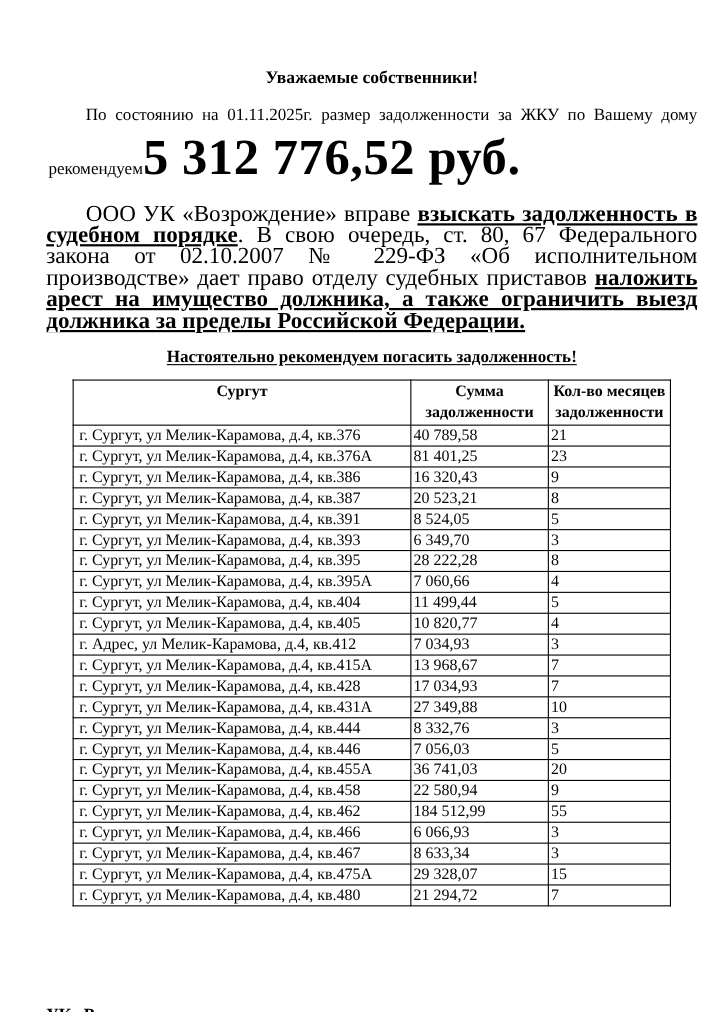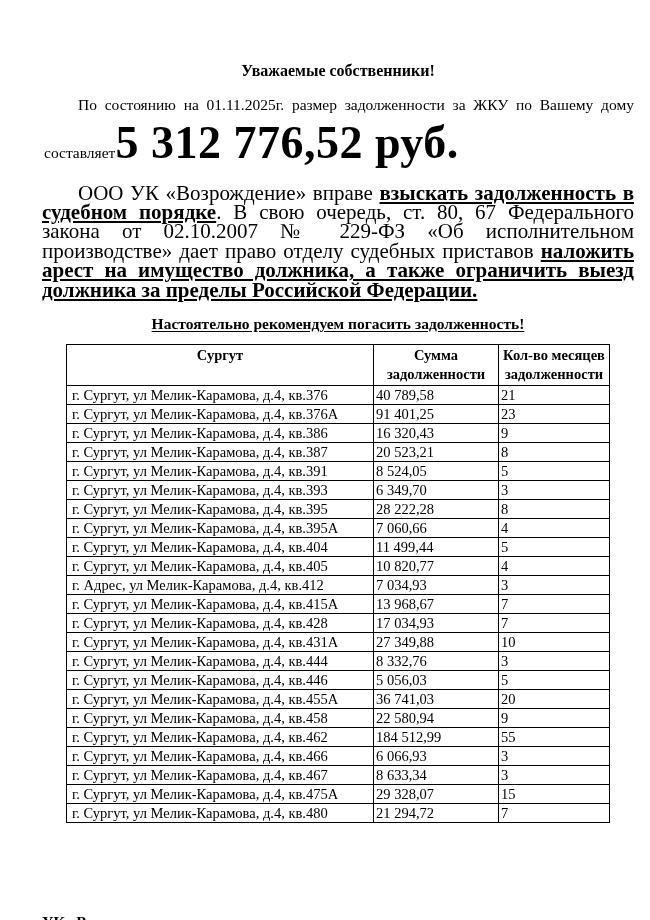--- a/index.html
+++ b/index.html
@@ -110,21 +110,21 @@
 </style>
 </head>
 <body>
 
 <div class="page">
 
   <h1 class="title">Уважаемые собственники!</h1>
 
   <p class="intro"><span>По состоянию на 01.11.2025г.  размер задолженности за ЖКУ по Вашему дому</span></p>
 
-  <div class="amount-line"><span class="amount-prefix">составляет</span><span class="amount">5 312 776,52 руб.</span></div>
+  <div class="amount-line"><span class="amount-prefix">рекомендуем</span><span class="amount">5 312 776,52 руб.</span></div>
 
   <p class="legal"><span>ООО УК «Возрождение» вправе </span><span class="emph">взыскать задолженность в судебном порядке</span><span>. В свою очередь, ст. 80, 67 Федерального закона от 02.10.2007 № 229-ФЗ «Об исполнительном производстве» дает право отделу судебных приставов </span><span class="emph">наложить арест на имущество должника, а также ограничить выезд должника за пределы Российской Федерации.</span></p>
 
   <p class="recommendation"><span class="emph">Настоятельно рекомендуем погасить задолженность!</span></p>
 
   <table class="debt-table">
     <colgroup>
       <col class="c1">
         <col class="c2">
         <col class="c3">
@@ -137,21 +137,21 @@
       </tr>
     </thead>
     <tbody>
         <tr>
           <td class="addr">г. Сургут, ул Мелик-Карамова, д.4, кв.376</td>
           <td class="num">40 789,58</td>
           <td class="num">21</td>
         </tr>
         <tr>
           <td class="addr">г. Сургут, ул Мелик-Карамова, д.4, кв.376А</td>
-          <td class="num">91 401,25</td>
+          <td class="num">81 401,25</td>
           <td class="num">23</td>
         </tr>
         <tr>
           <td class="addr">г. Сургут, ул Мелик-Карамова, д.4, кв.386</td>
           <td class="num">16 320,43</td>
           <td class="num">9</td>
         </tr>
         <tr>
           <td class="addr">г. Сургут, ул Мелик-Карамова, д.4, кв.387</td>
           <td class="num">20 523,21</td>
@@ -207,21 +207,21 @@
           <td class="num">27 349,88</td>
           <td class="num">10</td>
         </tr>
         <tr>
           <td class="addr">г. Сургут, ул Мелик-Карамова, д.4, кв.444</td>
           <td class="num">8 332,76</td>
           <td class="num">3</td>
         </tr>
         <tr>
           <td class="addr">г. Сургут, ул Мелик-Карамова, д.4, кв.446</td>
-          <td class="num">5 056,03</td>
+          <td class="num">7 056,03</td>
           <td class="num">5</td>
         </tr>
         <tr>
           <td class="addr">г. Сургут, ул Мелик-Карамова, д.4, кв.455А</td>
           <td class="num">36 741,03</td>
           <td class="num">20</td>
         </tr>
         <tr>
           <td class="addr">г. Сургут, ул Мелик-Карамова, д.4, кв.458</td>
           <td class="num">22 580,94</td>

